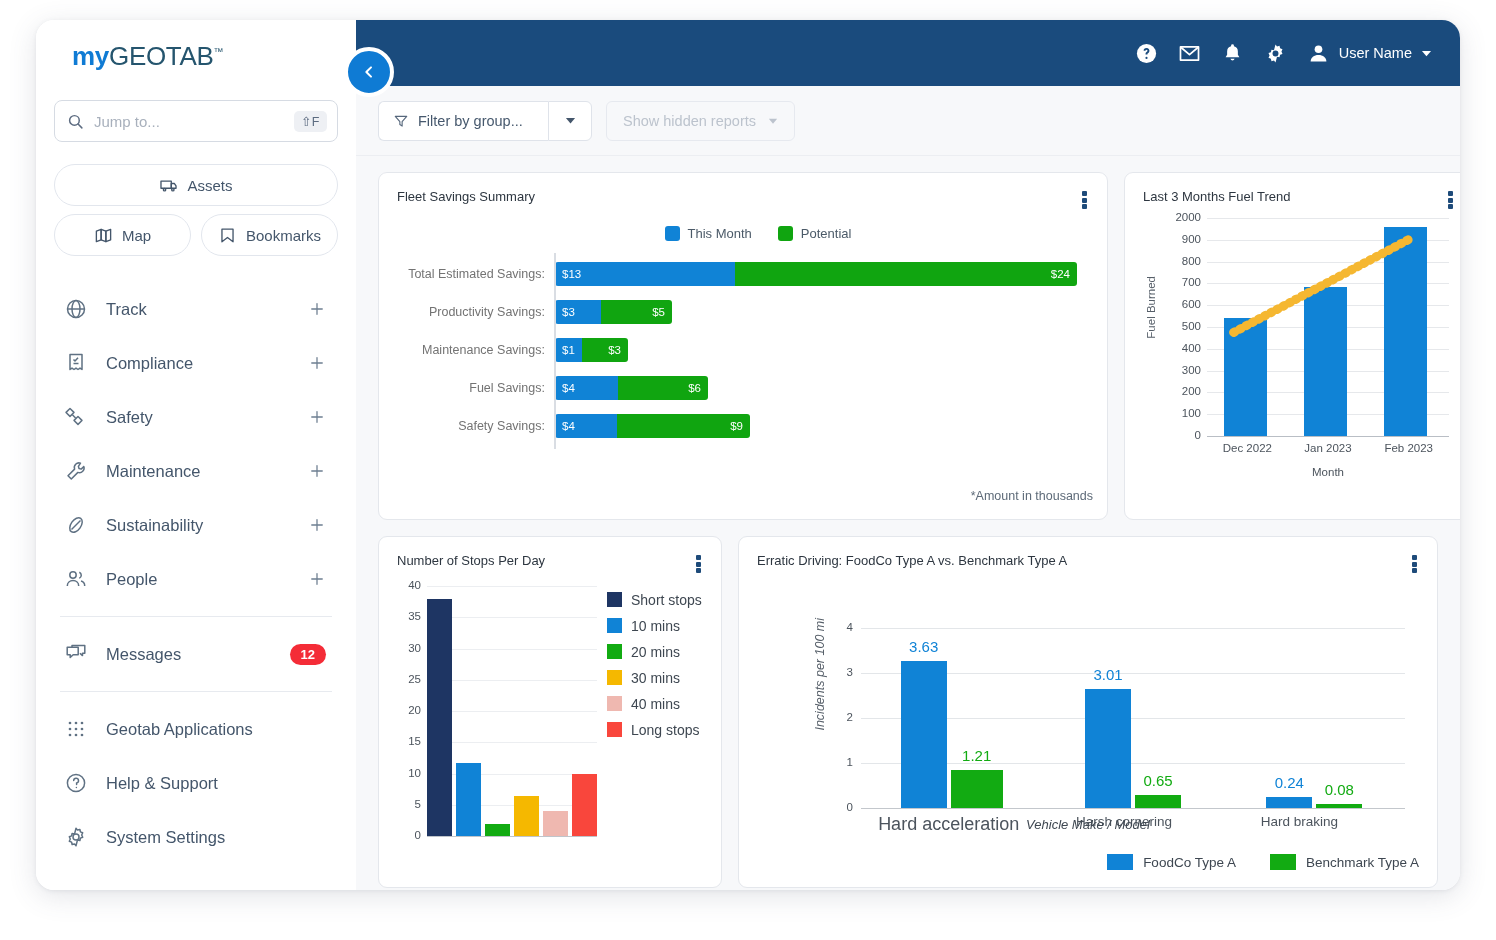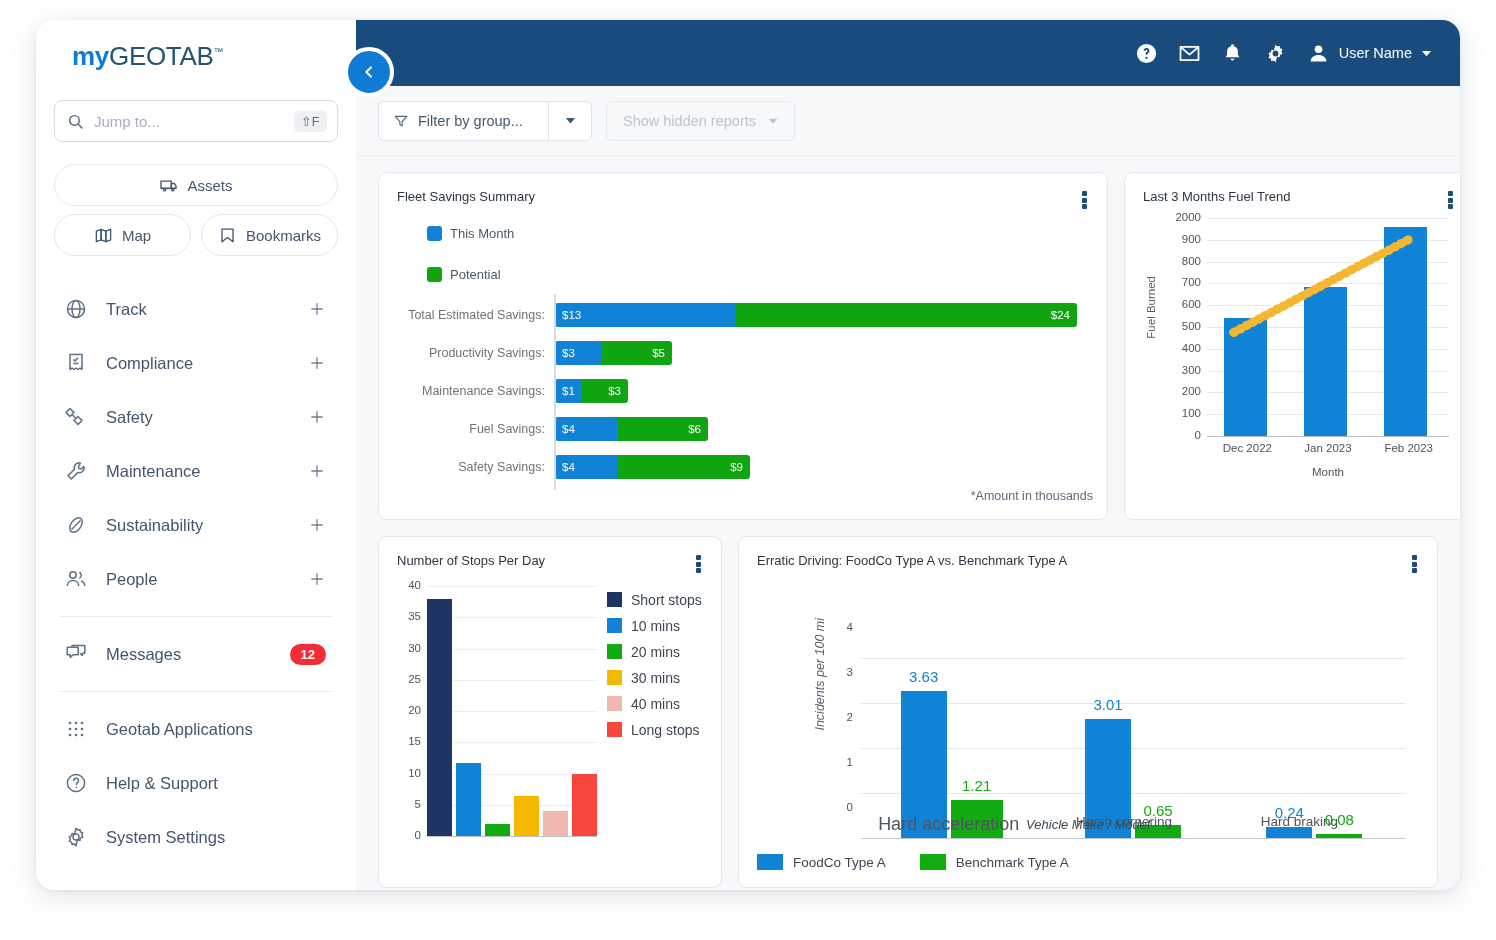--- a/index.html
+++ b/index.html
@@ -170,21 +170,21 @@
   }
   .kebab span {
     width: 5px; height: 5px; border-radius: 1px; background: #1e4b7a;
     display: block;
   }
 
   
   .c-fleet { flex: 1 1 auto; height: 348px; }
   .fs-legend {
     display: flex; justify-content: center; gap: 26px;
-    margin-top: 22px; margin-left: 30px; flex-direction: column;
+    margin-top: 22px; margin-left: 30px;
   }
   .lg-item { display: flex; align-items: center; gap: 8px; font-size: 13px; color: #4b5a68; }
   .lg-sw { width: 15px; height: 15px; border-radius: 3px; }
 
   .fs-chart {
     margin-top: 14px; position: relative;
     padding-left: 158px; padding-right: 12px;
   }
   .fs-axis {
     position: absolute; left: 157px; top: -2px; bottom: -4px;
@@ -224,21 +224,21 @@
   .st-body { display: flex; margin-top: 10px; height: 282px; }
   .st-legend { padding-left: 10px; padding-top: 14px; }
   .st-lg { display: flex; gap: 9px; margin-bottom: 10px; }
   .st-lg-sw { width: 15px; height: 15px; }
   .st-lg-txt { font-size: 14px; color: #3e4751; }
 
   
   .c-erratic { flex: 1 1 auto; height: 352px; }
   .er-body { position: relative; margin-top: 8px; height: 296px; }
   .er-legend {
-    display: flex; justify-content: flex-start; gap: 34px;
+    display: flex; justify-content: flex-end; gap: 34px;
     position: absolute; left: 0; right: 0; bottom: 2px;
   }
   .er-lg { display: flex; align-items: center; gap: 10px; }
   .er-lg-sw { width: 26px; height: 16px; }
   .er-lg-txt { font-size: 13.5px; color: #3e4751; }
   .er-xlabel {
     position: absolute; left: 0; right: 0; bottom: 40px; text-align: center;
     font-size: 13px; font-style: italic; color: #3e4751;
   }
 </style>
@@ -696,21 +696,21 @@
             <div class="axis-label-y" style="position:absolute;left:56px;top:42px;font-style:italic;font-size:12.5px;">Incidents per 100 mi</div>
 
             <div style="position:absolute;left:78px;top:52px;width:18px;height:180px;">
               <div class="tick" style="position:absolute;right:0;top:-7px;">4</div>
               <div class="tick" style="position:absolute;right:0;top:38px;">3</div>
               <div class="tick" style="position:absolute;right:0;top:83px;">2</div>
               <div class="tick" style="position:absolute;right:0;top:128px;">1</div>
               <div class="tick" style="position:absolute;right:0;top:173px;">0</div>
             </div>
 
-            <div style="position:absolute;left:104px;right:14px;top:52px;height:180px;margin-top:30px;">
+            <div style="position:absolute;left:104px;right:14px;top:52px;height:180px;">
               <div style="position:absolute;left:0;right:0;top:0;height:1px;background:#e3e6e9"></div>
               <div style="position:absolute;left:0;right:0;top:45px;height:1px;background:#e3e6e9"></div>
               <div style="position:absolute;left:0;right:0;top:90px;height:1px;background:#e3e6e9"></div>
               <div style="position:absolute;left:0;right:0;top:135px;height:1px;background:#e3e6e9"></div>
               <div style="position:absolute;left:0;right:0;top:180px;height:1px;background:#c3c7cc"></div>
 
               <div style="position:absolute;left:0;right:0;bottom:0;height:180px;display:flex;">
 
                 <div style="flex:1;display:flex;align-items:flex-end;justify-content:center;gap:4px;position:relative;">
                   <div style="position:relative;width:46px;height:163.4px;">

